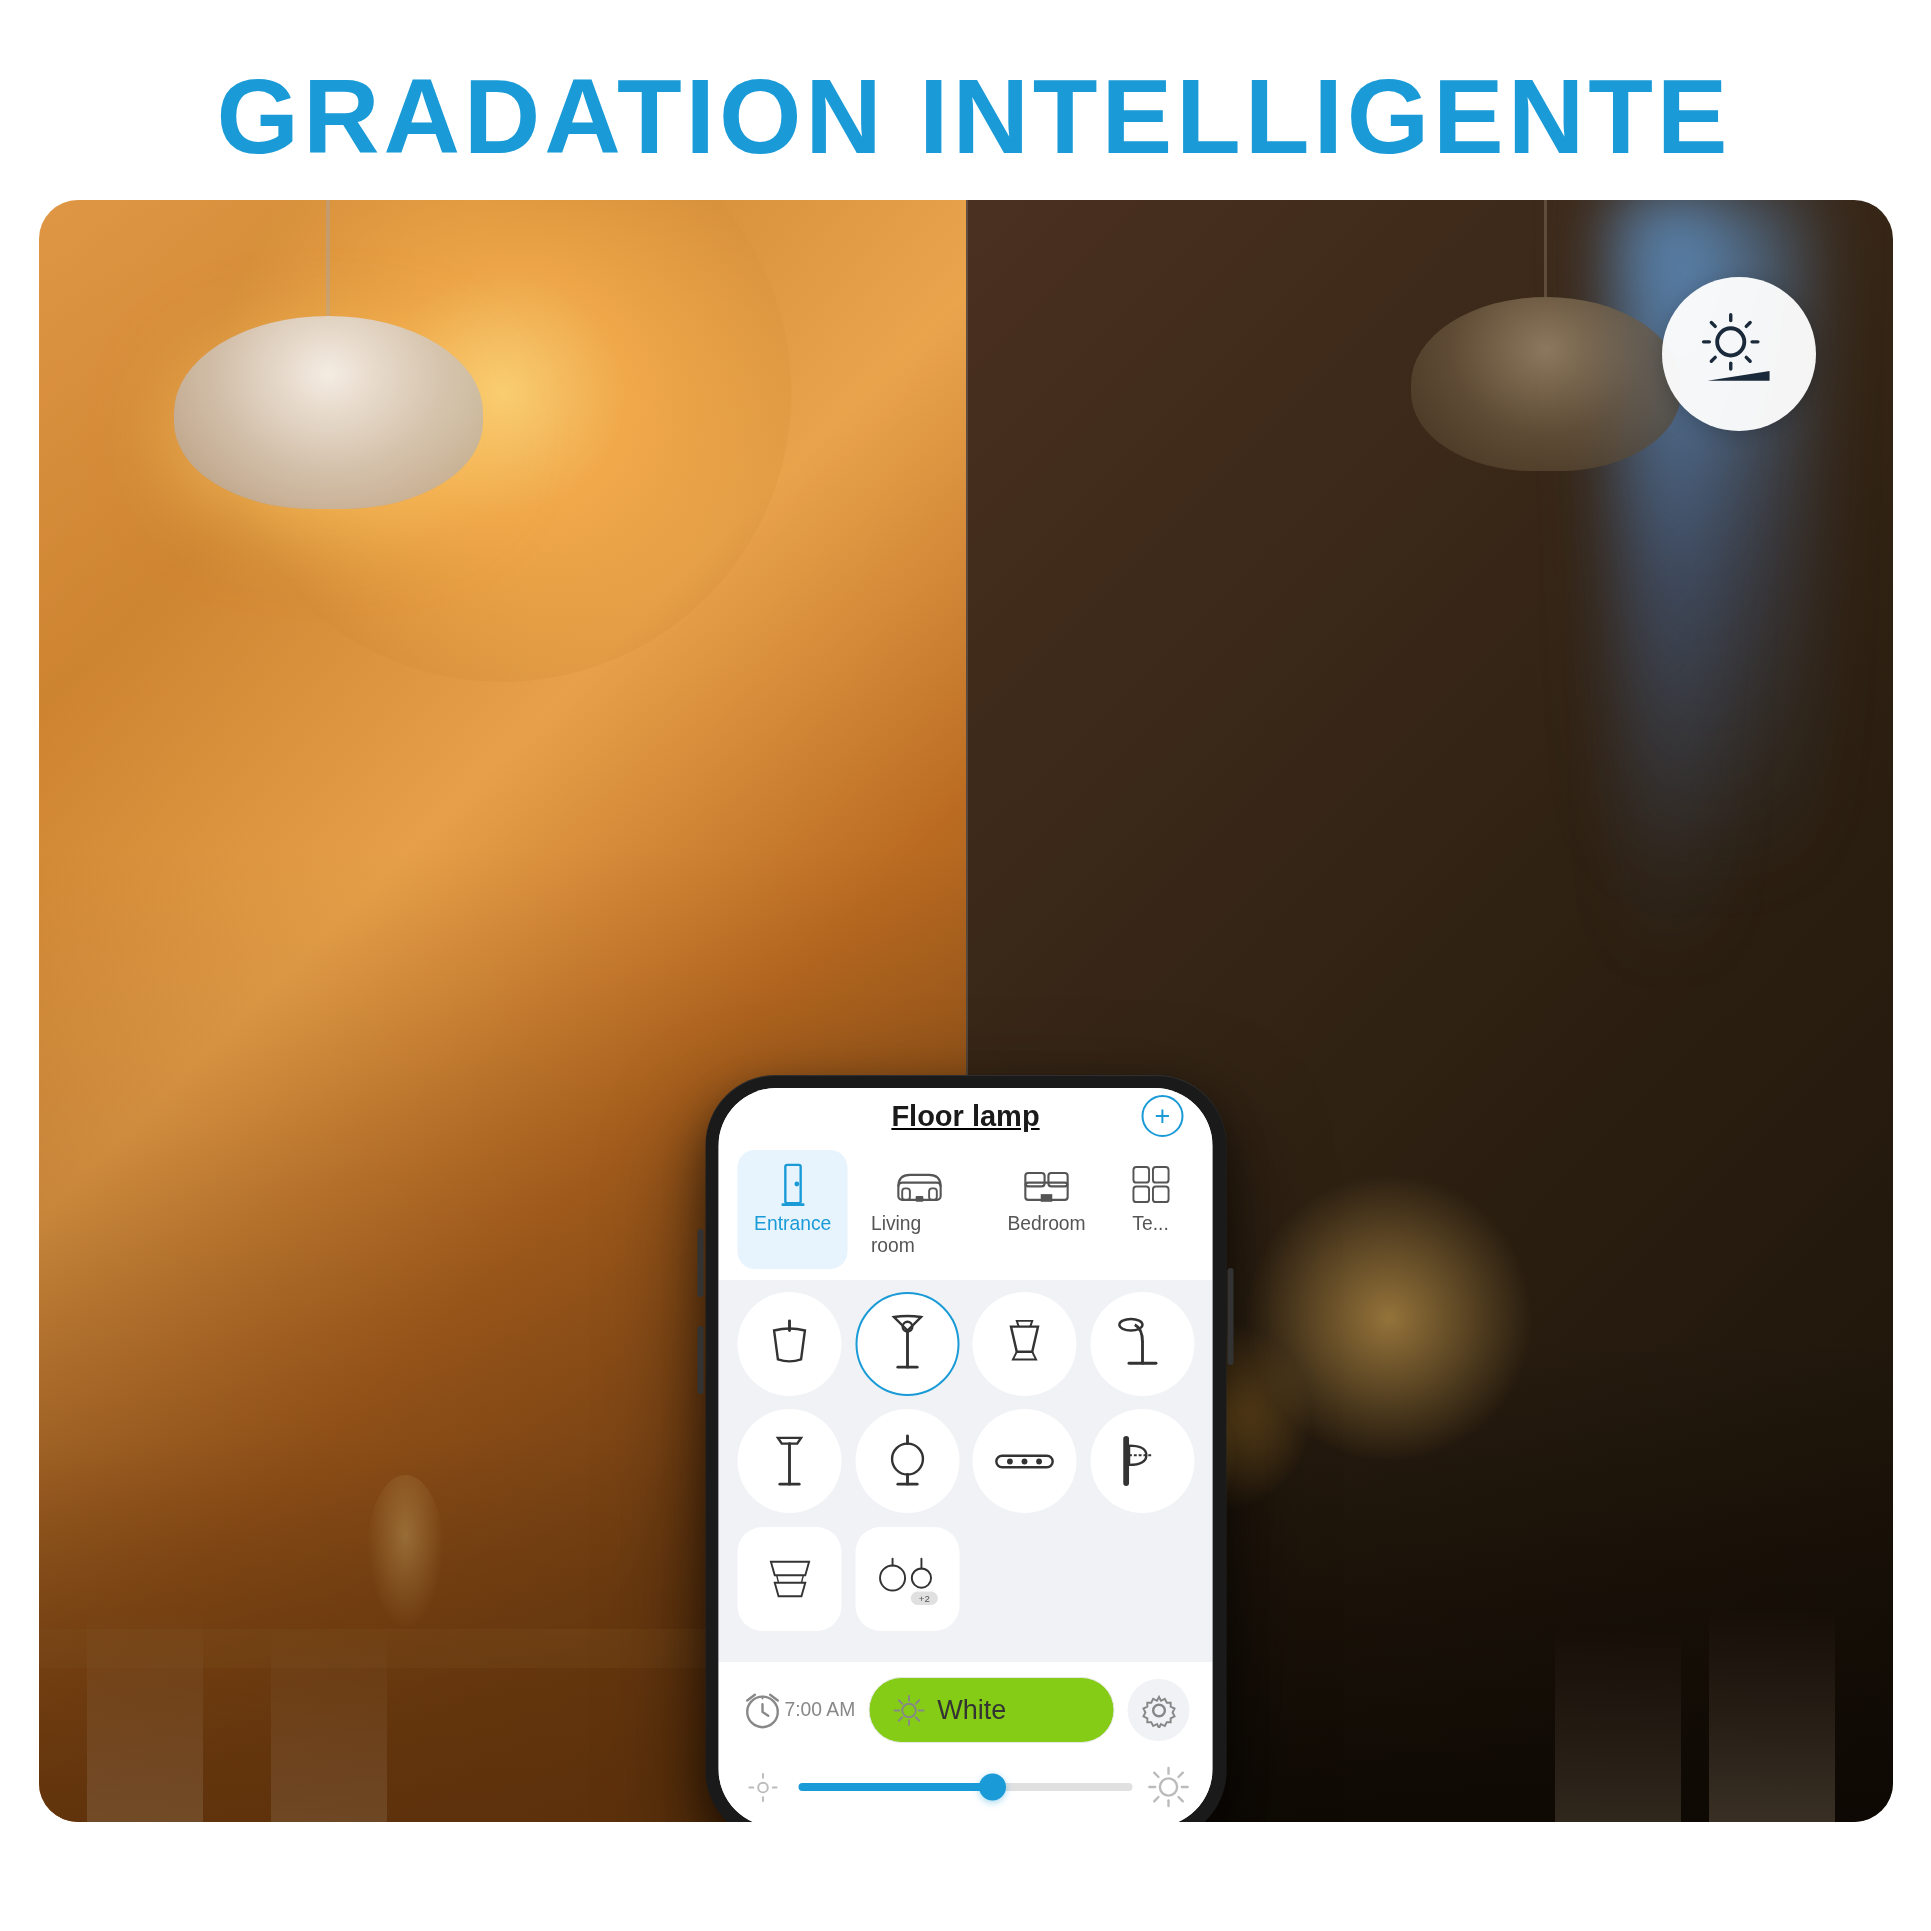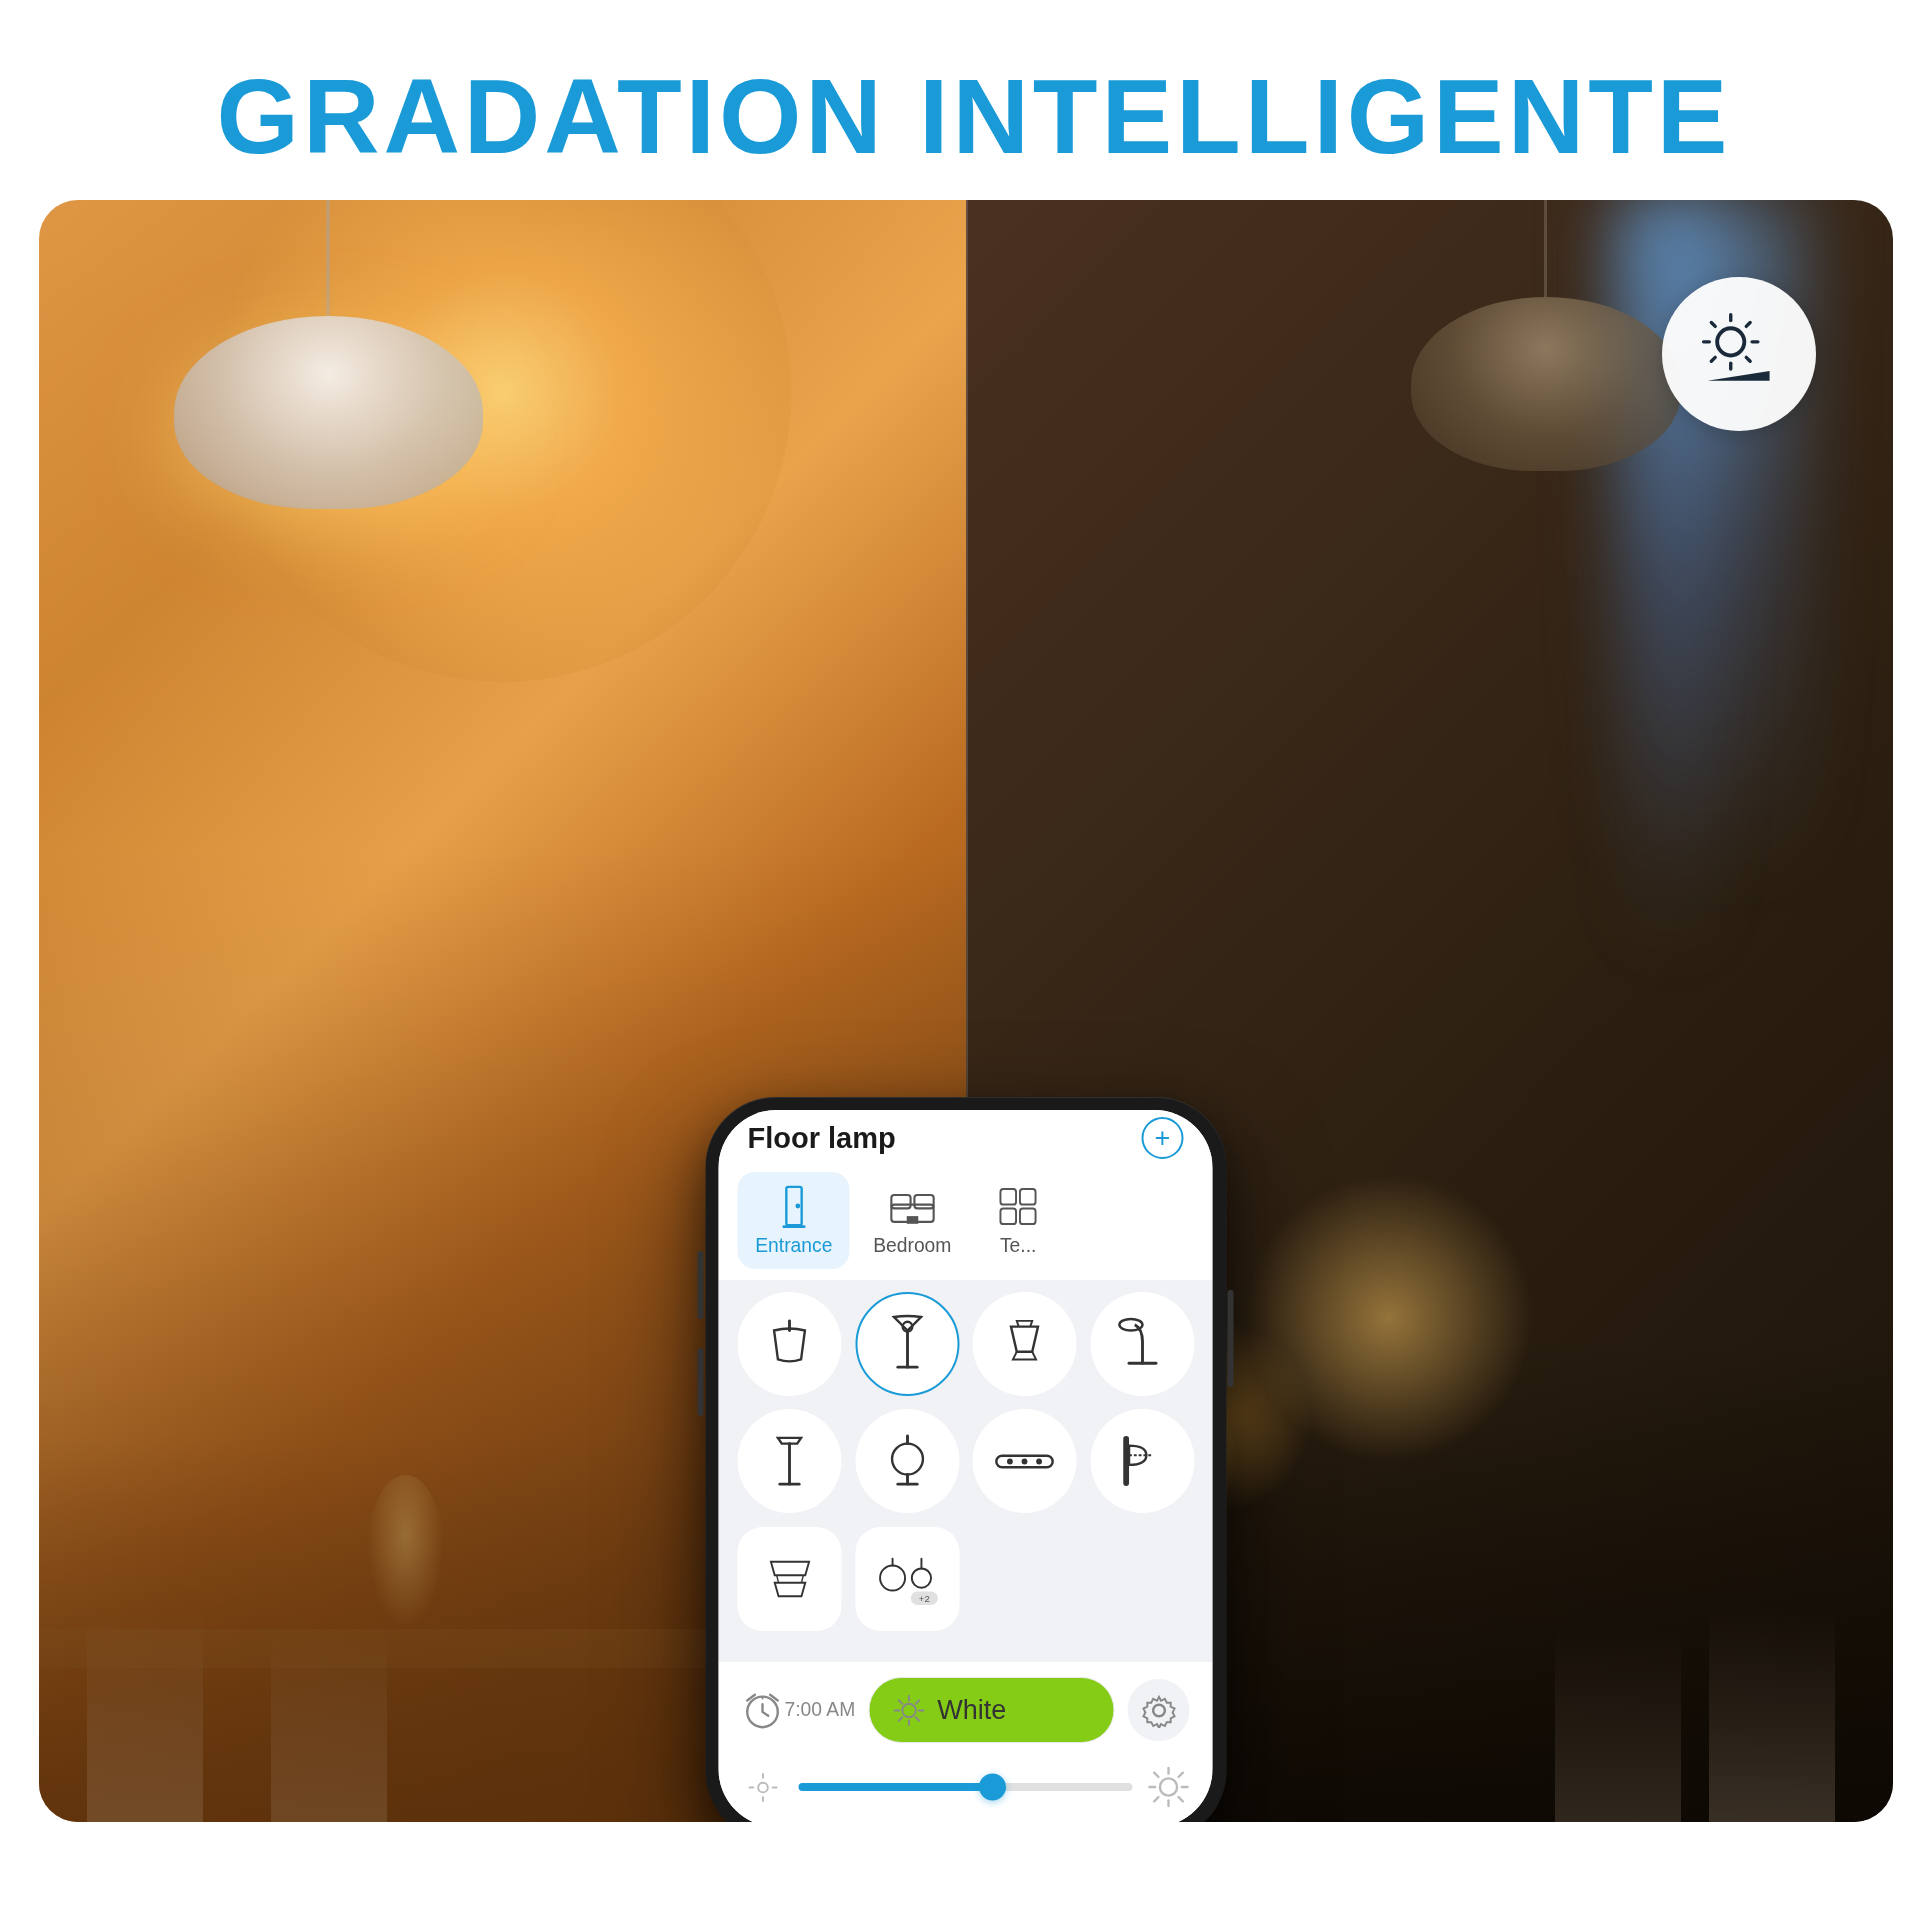--- a/index.html
+++ b/index.html
@@ -234,22 +234,24 @@
       background: #000;
       width: 6.8px;
       border-radius: 1.9px;
     }
 
     
     .app-header {
       background: #fff;
       display: flex;
       align-items: center;
+      justify-content: center;
       padding: 11.6px 29px 17.4px;
       position: relative;
+      text-decoration: underline;
     }
 
     .app-title {
       font-size: 29px;
       font-weight: 600;
       color: #1a1a1a;
     }
 
     .add-btn {
       position: absolute;
@@ -525,20 +527,32 @@
               <div class="tab-icon-wrap">
                 <svg width="35" height="46" viewBox="0 0 36 48" fill="none">
                   <rect x="10" y="4" width="16" height="40" rx="2" stroke="#1a9bd7" stroke-width="2.5" fill="none"></rect>
                   <rect x="6" y="44" width="24" height="3" rx="1" fill="#1a9bd7"></rect>
                   <circle cx="22" cy="24" r="2.5" fill="#1a9bd7"></circle>
                 </svg>
               </div>
               <span class="tab-label">Entrance</span>
             </div>
 
+            <div class="tab-item">
+              <div class="tab-icon-wrap">
+                <svg width="50" height="39" viewBox="0 0 52 40" fill="none">
+                  <rect x="4" y="18" width="44" height="18" rx="4" stroke="#555" stroke-width="2.2" fill="none"></rect>
+                  <rect x="8" y="24" width="8" height="12" rx="3" stroke="#555" stroke-width="2" fill="none"></rect>
+                  <rect x="36" y="24" width="8" height="12" rx="3" stroke="#555" stroke-width="2" fill="none"></rect>
+                  <path d="M4 22 Q4 10 16 10 L36 10 Q48 10 48 22" stroke="#555" stroke-width="2.2" fill="none"></path>
+                  <rect x="22" y="32" width="8" height="6" rx="1" fill="#555"></rect>
+                </svg>
+              </div>
+              <span class="tab-label">Living room</span>
+            </div>
 
             <div class="tab-item">
               <div class="tab-icon-wrap">
                 <svg width="50" height="39" viewBox="0 0 52 40" fill="none">
                   <rect x="4" y="18" width="44" height="18" rx="3" stroke="#555" stroke-width="2.2" fill="none"></rect>
                   <rect x="4" y="8" width="20" height="14" rx="3" stroke="#555" stroke-width="2.2" fill="none"></rect>
                   <rect x="28" y="8" width="20" height="14" rx="3" stroke="#555" stroke-width="2.2" fill="none"></rect>
                   <rect x="20" y="30" width="12" height="8" fill="#555"></rect>
                 </svg>
               </div>

